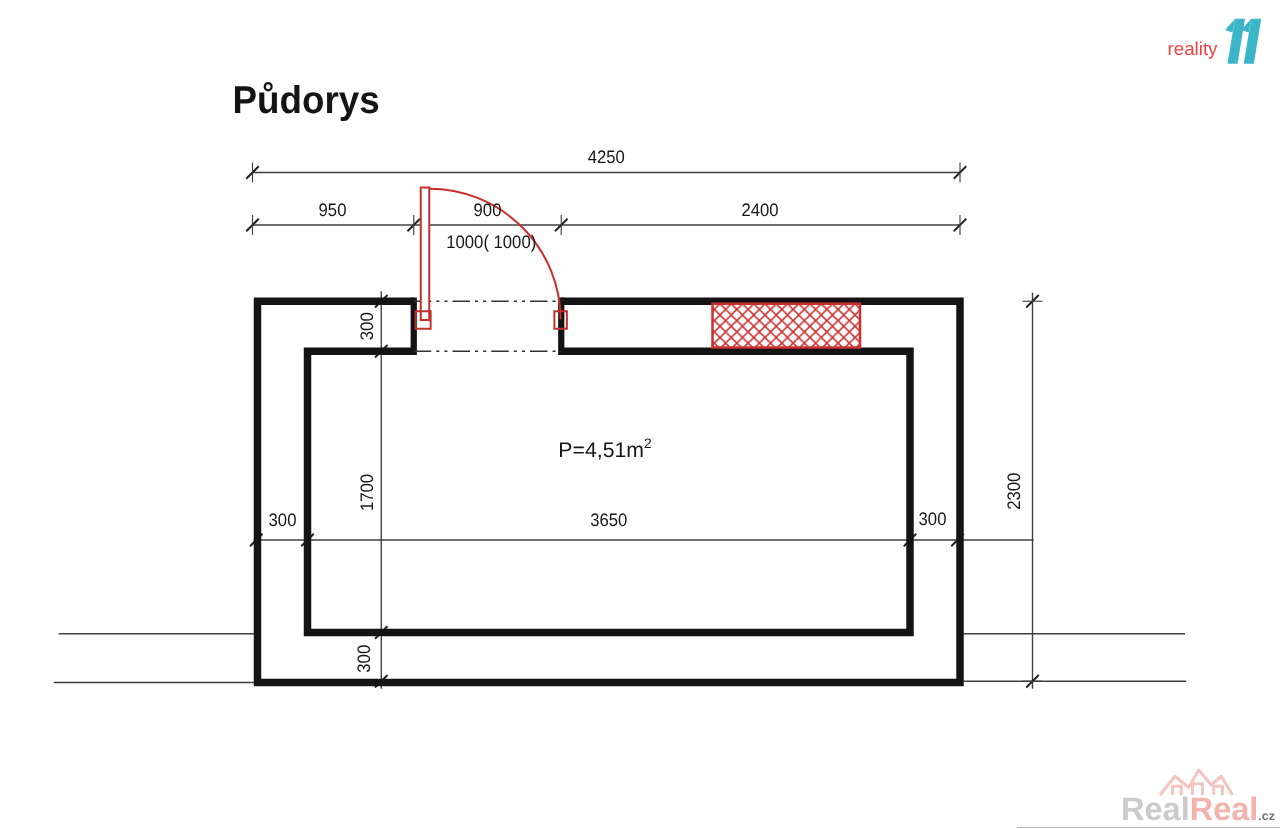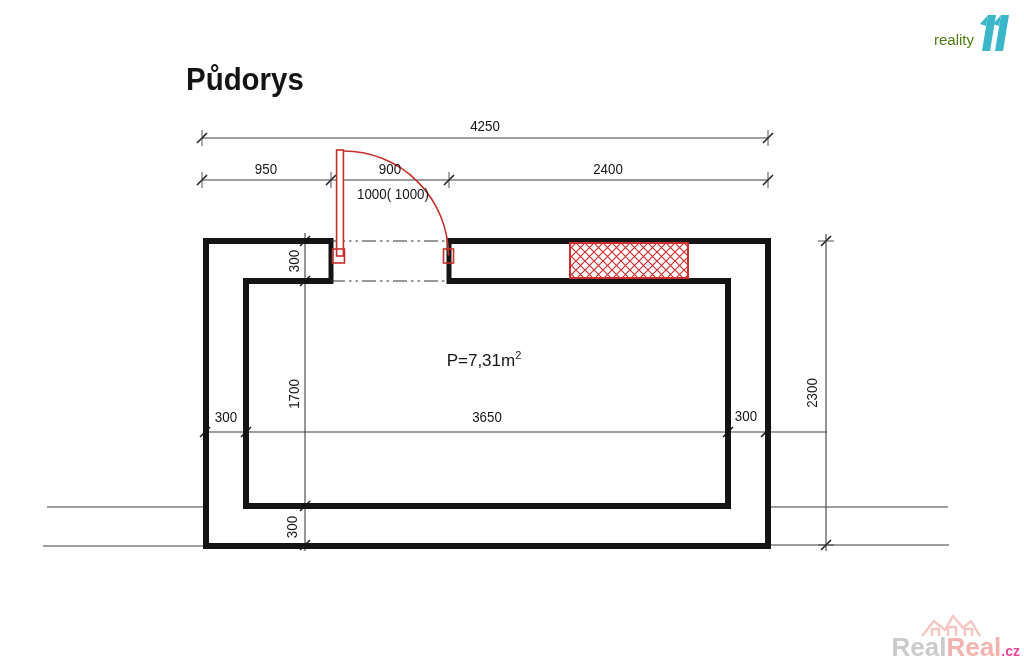--- a/index.html
+++ b/index.html
@@ -16,27 +16,27 @@
     position:absolute;font-size:14.5px;color:#161616;white-space:nowrap;
     transform:translate(-50%,-50%) scaleX(0.92);
   }
   .dim-label.rot{transform:translate(-50%,-50%) rotate(-90deg) scaleX(0.92);}
   .area-label{
     position:absolute;font-size:17px;color:#161616;white-space:nowrap;
     transform:translate(-50%,-50%);
   }
   .area-label sup{font-size:11px;}
   .logo{position:absolute;right:12px;top:12px;display:flex;align-items:center;}
-  .logo .logo-text{font-size:15px;color:#4d7c0f;margin-right:2px;position:relative;top:6px;}
+  .logo .logo-text{font-size:15px;color:#ef4444;margin-right:2px;position:relative;top:6px;}
   .watermark{position:absolute;right:4px;bottom:2px;text-align:center;}
   .wm-roofs{display:block;margin:0 auto -4px 28px;}
   .wm-text{font-size:26px;font-weight:bold;letter-spacing:0px;line-height:1;white-space:nowrap;}
   .wm-real{color:#cbcbcb;}
   .wm-bonus{color:#f2b2ad;}
-  .wm-cz{color:#ec4899;font-size:14px;}
+  .wm-cz{color:#737373;font-size:10px;}
 </style>
 </head>
 <body>
 
 <div class="page">
 
   <svg class="plan-svg" width="1024" height="662" viewBox="0 0 1024 662">
     <defs>
       <pattern id="hatch" patternUnits="userSpaceOnUse" width="9" height="9">
         <path d="M0 0 L9 9 M9 0 L0 9" stroke="#cd2f2f" stroke-width="1.2" fill="none"></path>
@@ -126,21 +126,21 @@
   <div class="dim-label" style="left:393px;top:194px;">1000( 1000)</div>
   <div class="dim-label" style="left:226px;top:417px;">300</div>
   <div class="dim-label" style="left:487px;top:417px;">3650</div>
   <div class="dim-label" style="left:746px;top:416px;">300</div>
   <div class="dim-label rot" style="left:294px;top:261px;">300</div>
   <div class="dim-label rot" style="left:294px;top:394px;">1700</div>
   <div class="dim-label rot" style="left:292px;top:527px;">300</div>
   <div class="dim-label rot" style="left:812px;top:393px;">2300</div>
 
   <div class="area-label" style="left:484px;top:360px;">
-    <span>P=7,31m</span><sup>2</sup>
+    <span>P=4,51m</span><sup>2</sup>
   </div>
 
   <div class="logo">
     <span class="logo-text">reality</span>
     <svg width="36" height="42" viewBox="0 0 36 42" aria-label="11">
       <g fill="#3ab6c8">
         <path d="M12 3 L20 3 L14 39 L6 39 Z"></path>
         <path d="M4 12 L12 3 L10 14 Z"></path>
         <path d="M25 3 L33 3 L27 39 L19 39 Z"></path>
         <path d="M17 12 L25 3 L23 14 Z"></path>

